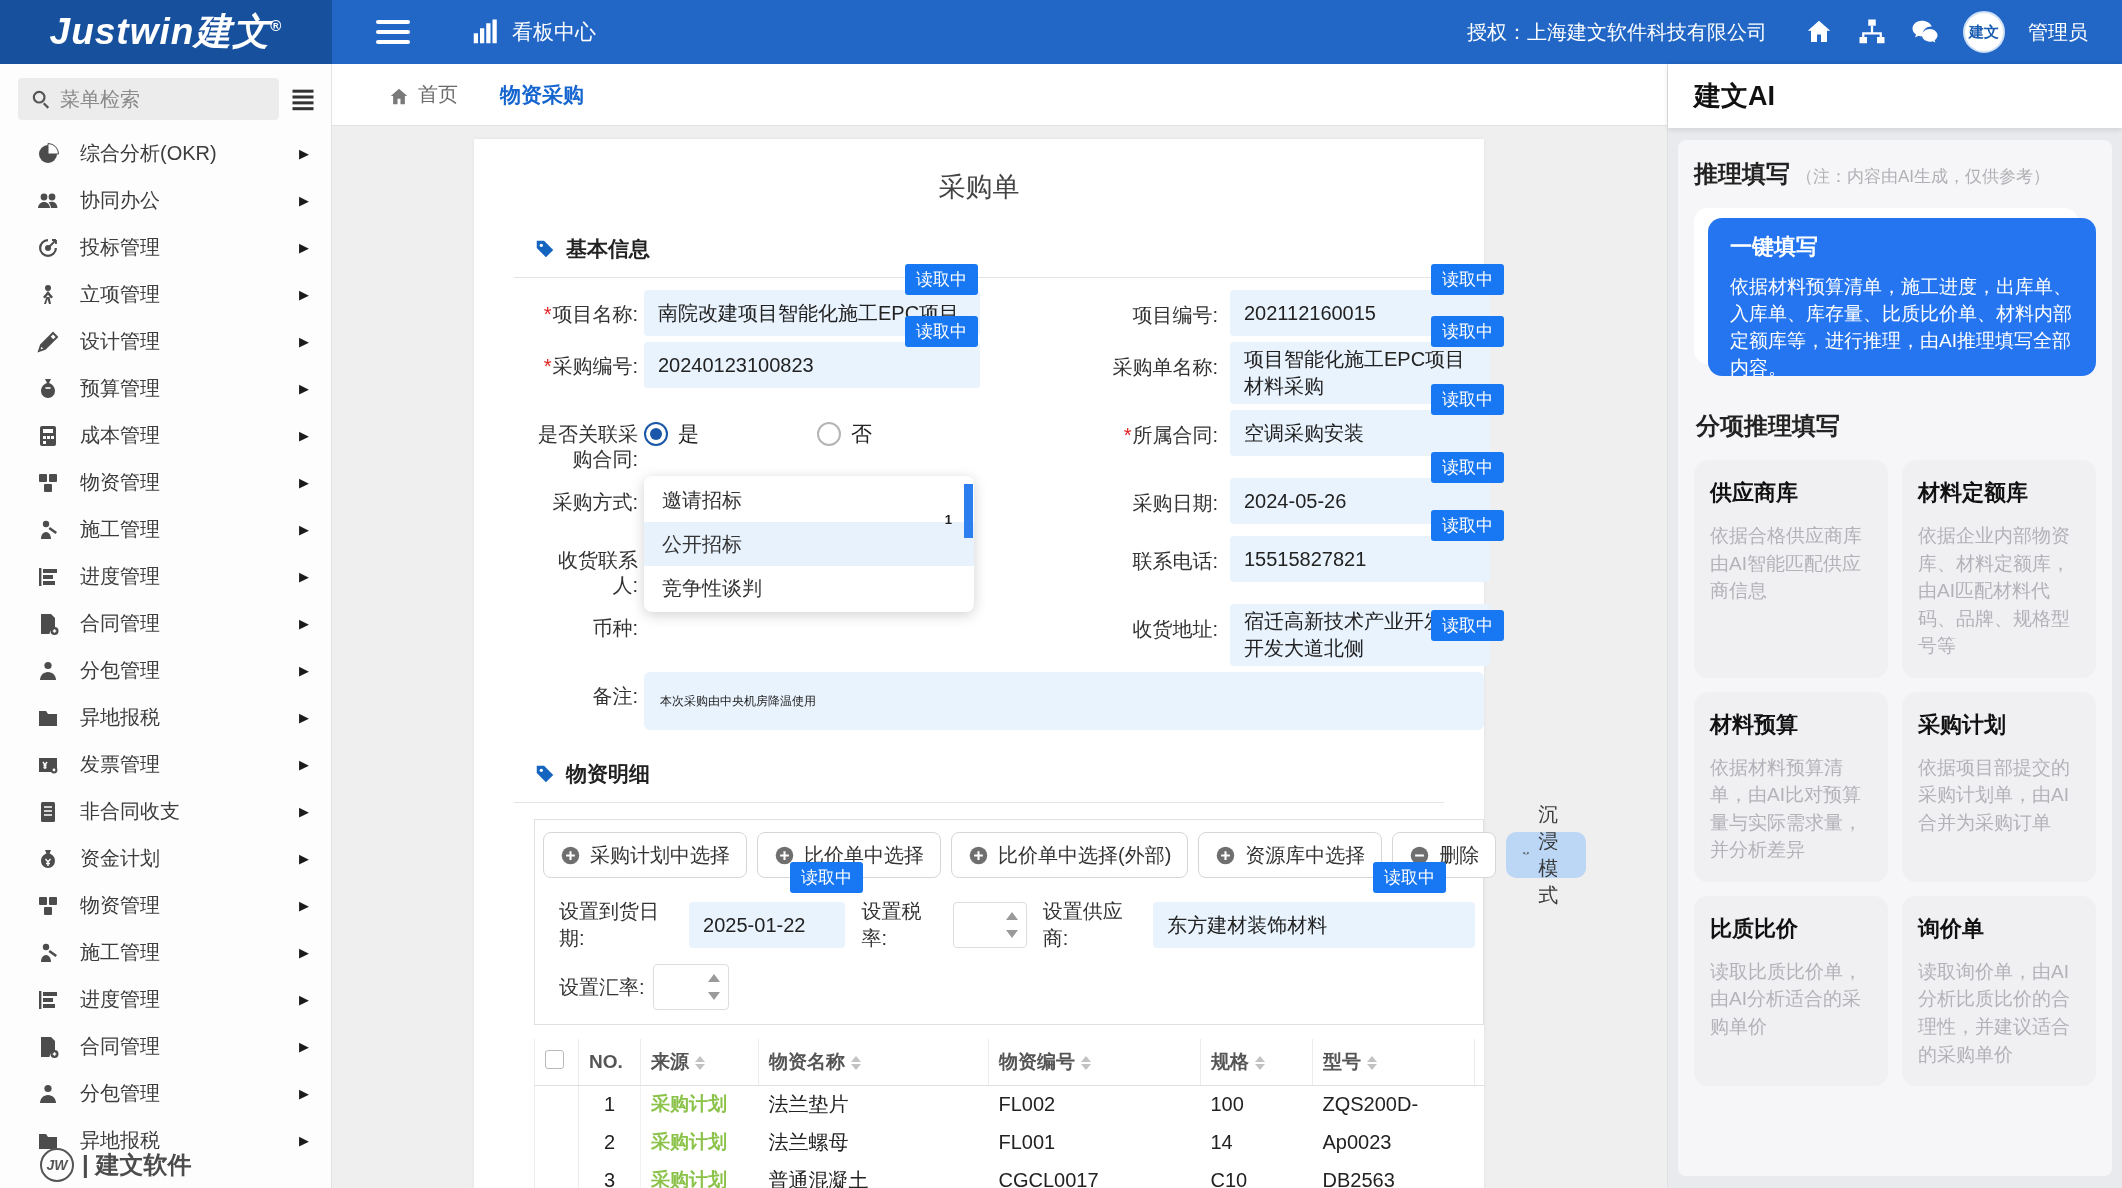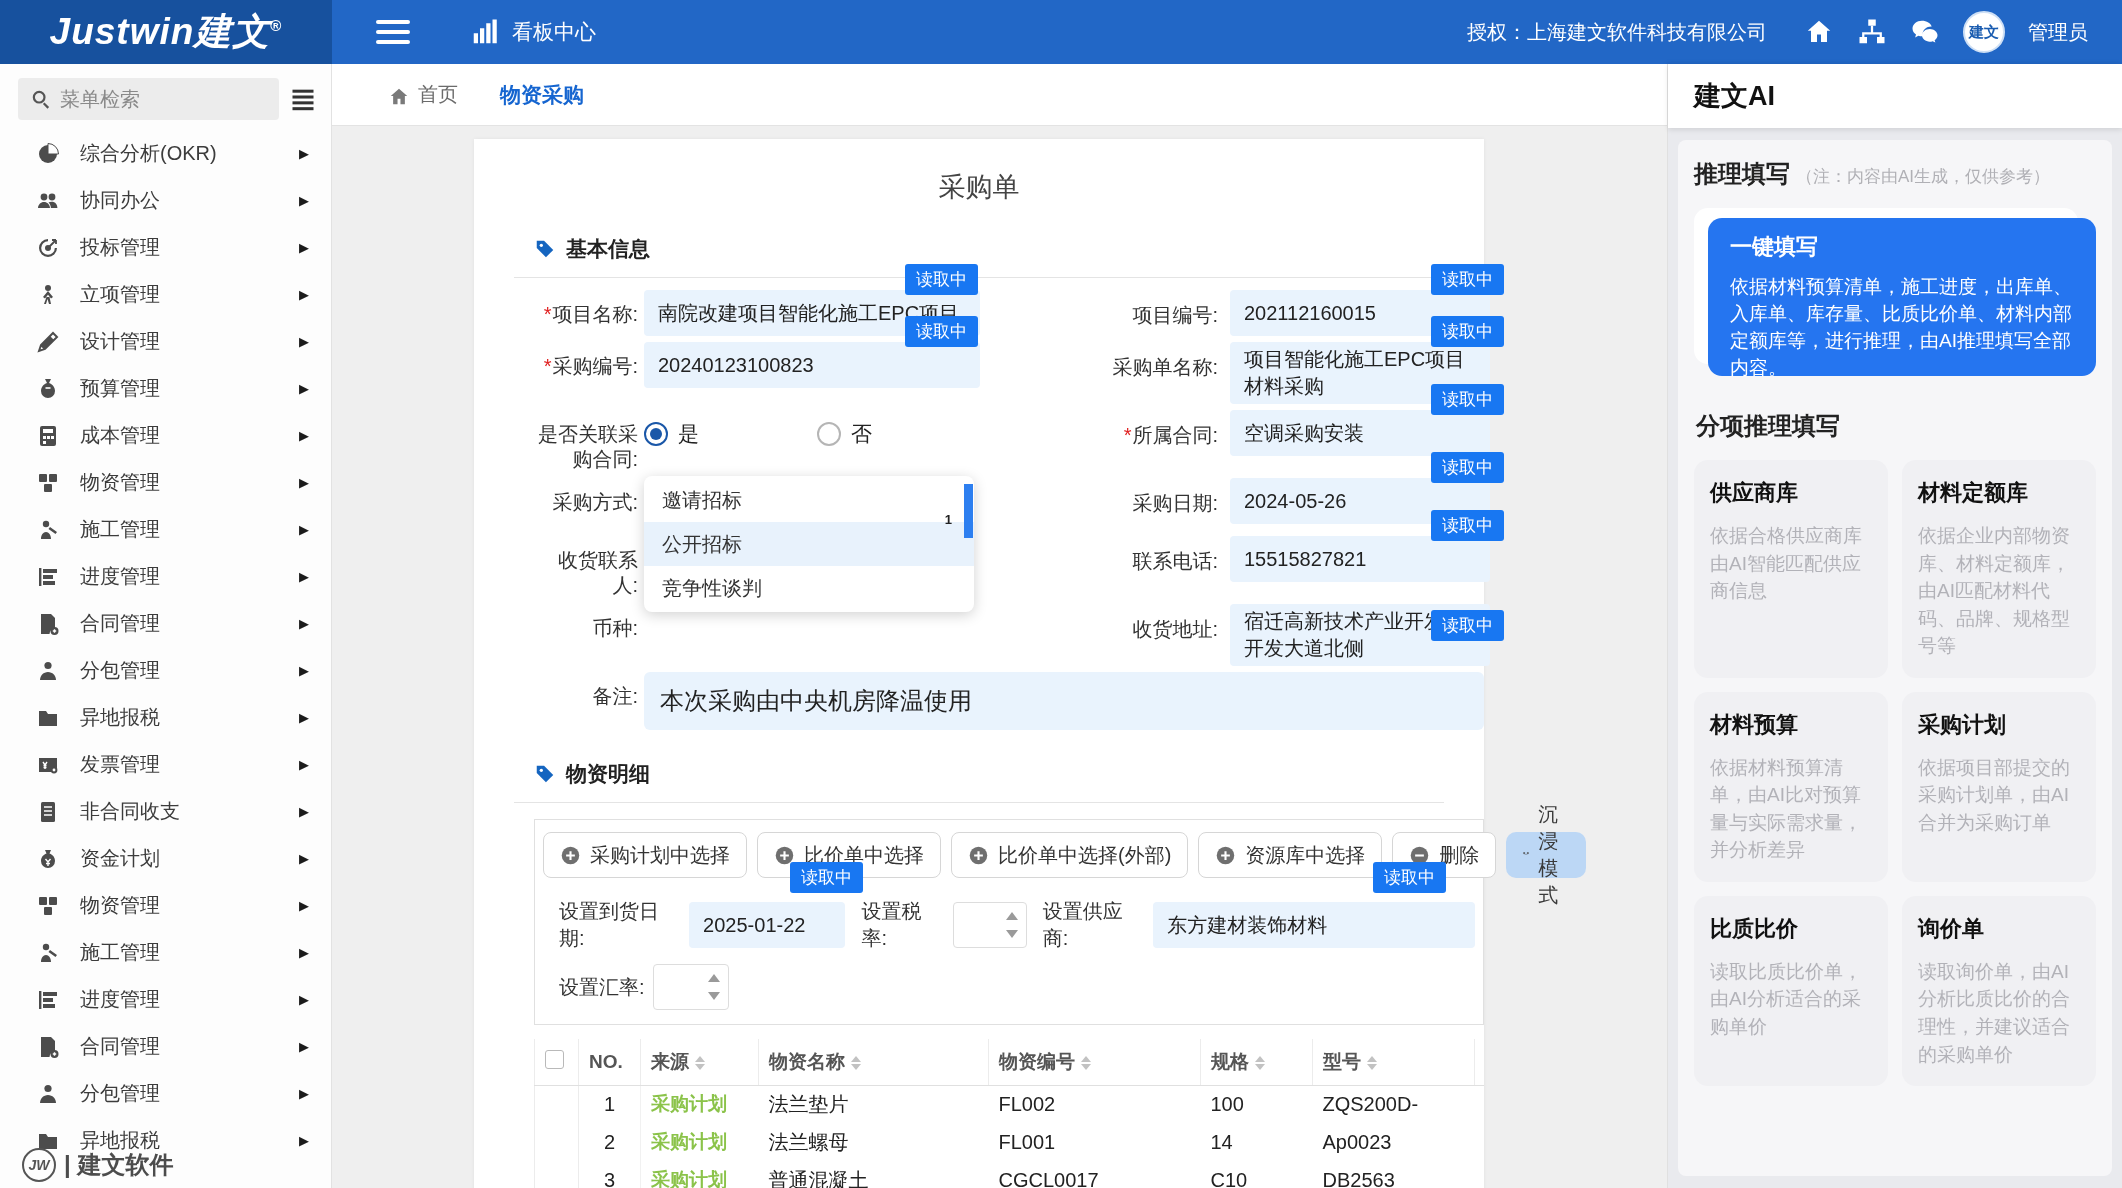--- a/index.html
+++ b/index.html
@@ -33,21 +33,21 @@
     font-family:"Liberation Sans","DejaVu Sans",sans-serif;}
   .search-box input::placeholder { color:#8a8a8a; }
   .side-ico { width:22px; height:22px; fill:#555; flex:none; }
   .list-toggle { width:28px; height:28px; fill:#333; cursor:pointer; }
   .menu { margin-top:10px; }
   .menu-item { display:flex; align-items:center; height:47px; padding:0 22px 0 36px; gap:20px; cursor:pointer; font-size:20px; color:#3c3c3c; }
   .menu-item svg { width:24px; height:24px; fill:#4c4c4c; flex:none; }
   .menu-item .chev { margin-left:auto; font-size:13px; color:#1b1b1b; }
   .side-footer { position:absolute; left:22px; bottom:6px; display:flex; align-items:center; gap:8px; z-index:6; background:transparent;}
   .jw-circle { width:34px; height:34px; border:2px solid #555; border-radius:50%; color:#555;
-    font-size:14px; font-style:italic; font-weight:bold; display:flex; align-items:center; justify-content:center;}
+    font-size:14px; font-style:italic; font-weight:bold; display:flex; align-items:center; justify-content:center;margin-left:18px;}
   .side-footer span.t { font-size:24px; font-weight:bold; color:#4c4c4c; }
 
   
   .main { flex:1; position:relative; background:#efefef; border-right:1px solid #e0e0e0;}
   .crumb-bar { height:62px; background:#fff; border-bottom:1px solid #e3e3e3; display:flex; align-items:center; padding:0 0 0 56px; gap:14px;}
   .crumb-home { display:flex; align-items:flex-end; gap:8px; color:#6b6b6b; font-size:20px; cursor:pointer;}
   .crumb-home svg { width:22px; height:22px; fill:#7a7a7a; }
   .crumb-cur { color:#1565d0; font-weight:bold; font-size:21px; margin-left:28px; cursor:pointer;}
 
   .card { position:absolute; left:142px; top:75px; width:1010px; height:1200px; background:#fff; box-shadow:0 0 4px rgba(0,0,0,.06); }
@@ -83,21 +83,21 @@
   
   .dropdown { position:absolute; left:0; top:-2px; width:330px; background:#fff; border-radius:8px;
     box-shadow:0 3px 14px rgba(0,0,0,.18); z-index:9; padding:2px 0; }
   .dd-item { height:44px; display:flex; align-items:center; padding:0 18px; font-size:20px; color:#333; cursor:pointer;}
   .dd-item.active { background:#e8f2fc; }
   .dd-thumb { position:absolute; right:1px; top:8px; width:9px; height:54px; background:#2d7ff0; }
   .dd-page { position:absolute; right:22px; top:36px; font-size:13px; color:#222; font-weight:bold;}
 
   .remark-row { display:flex; margin-top:6px; }
   .remark-box { margin-left:6px; width:844px; background:#e9f3fd; border-radius:6px; min-height:58px;
-    font-size:24px; color:#222; display:flex; align-items:center; padding:8px 16px; }
+    font-size:12px; color:#222; display:flex; align-items:center; padding:8px 16px; }
 
   
   .toolbar { margin:16px 0 0 0; width:950px; border:1px solid #e0e0e0; position:relative; }
   .tb-row1 { display:flex; align-items:center; padding:12px 8px 10px 8px; gap:10px; }
   .btn { display:flex; align-items:center; gap:9px; background:#fff; border:1px solid #d6d6d6; border-radius:8px;
     height:46px; padding:0 16px; font-size:20px; color:#333; cursor:pointer; white-space:nowrap;}
   .btn svg { width:21px; height:21px; fill:#6f6f6f; }
   .immersive { margin-left:auto; background:#bcd7f5; border-radius:10px; height:46px; display:flex; align-items:center;
     gap:8px; padding:0 16px; font-size:20px; color:#3a3a3a; cursor:pointer;}
   .immersive svg { width:20px; height:20px; fill:#4a4a4a; }

